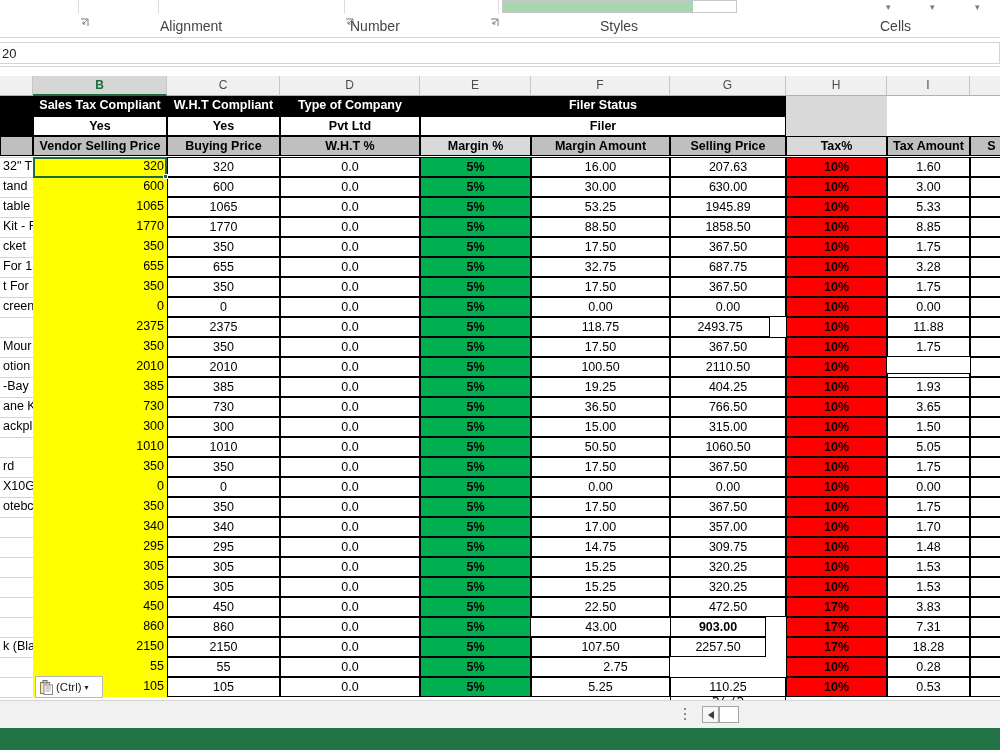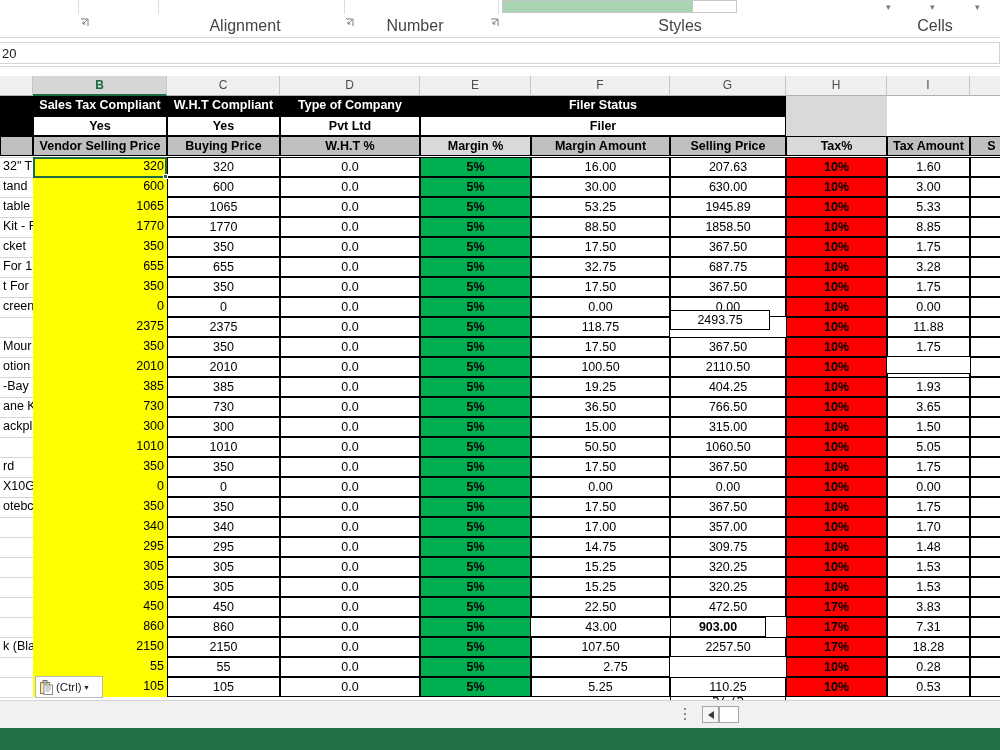--- a/index.html
+++ b/index.html
@@ -15,21 +15,21 @@
 
   
   .ribbon {
     position: absolute; left:0; top:0; width:1000px; height:38px;
     background:#ffffff;
     border-bottom:1px solid #d4d4d4;
   }
   .rb-sep { position:absolute; top:0; width:1px; height:14px; background:#dcdcdc; }
   .grp-label {
     position:absolute; top:16px; height:20px; line-height:20px;
-    font-size:16px; color:#444; text-align:center;
+    font-size:14px; color:#444; 
   }
   .dialog-launcher {
     position:absolute; top:18px; width:12px; height:12px;
     font-size:10px; color:#666; line-height:12px; text-align:center;
   }
   .rb-text {
     position:absolute; font-size:11.5px; color:#333; line-height:14px; white-space:nowrap;
   }
   .rb-caret { font-size:8px; color:#555; }
   .styles-bar {
@@ -305,21 +305,21 @@
         <div class="cell cell-white c-center b-box" style="left: 670px; top: 229px; width: 116px;">0.00</div>
         <div class="cell cell-red c-center b-box" style="left: 786px; top: 229px; width: 101px;">10%</div>
         <div class="cell cell-white c-center b-box" style="left: 887px; top: 229px; width: 83px;">0.00</div>
         <div class="cell cell-white b-box" style="left: 970px; top: 229px; width: 40px;"></div>
         <div class="cell cell-white c-left" style="left: 0px; top: 249px; width: 33px;"></div>
         <div class="cell c-right" style="left: 33px; top: 249px; width: 134px; background: transparent;">2375</div>
         <div class="cell cell-white c-center b-box" style="left: 167px; top: 249px; width: 113px;">2375</div>
         <div class="cell cell-white c-center b-box" style="left: 280px; top: 249px; width: 140px;">0.0</div>
         <div class="cell cell-green c-center b-box" style="left: 420px; top: 249px; width: 111px;">5%</div>
         <div class="cell cell-white c-center b-box" style="left: 531px; top: 249px; width: 139px;">118.75</div>
-        <div class="cell cell-white c-center b-box" style="left: 670px; top: 242px; width: 100px;">2493.75</div>
+        <div class="cell cell-white c-center b-box" style="left: 670px; top: 249px; width: 100px;">2493.75</div>
         <div class="cell cell-red c-center b-box" style="left: 786px; top: 249px; width: 101px;">10%</div>
         <div class="cell cell-white c-center b-box" style="left: 887px; top: 249px; width: 83px;">11.88</div>
         <div class="cell cell-white b-box" style="left: 970px; top: 249px; width: 40px;"></div>
         <div class="cell cell-white c-left" style="left: 0px; top: 269px; width: 33px;">Mour</div>
         <div class="cell c-right" style="left: 33px; top: 269px; width: 134px; background: transparent;">350</div>
         <div class="cell cell-white c-center b-box" style="left: 167px; top: 269px; width: 113px;">350</div>
         <div class="cell cell-white c-center b-box" style="left: 280px; top: 269px; width: 140px;">0.0</div>
         <div class="cell cell-green c-center b-box" style="left: 420px; top: 269px; width: 111px;">5%</div>
         <div class="cell cell-white c-center b-box" style="left: 531px; top: 269px; width: 139px;">17.50</div>
         <div class="cell cell-white c-center b-box" style="left: 670px; top: 269px; width: 116px;">367.50</div>
@@ -465,21 +465,21 @@
         <div class="cell cell-white c-center b-box" style="left: 670px; top: 549px; width: 96px; font-weight: bold;">903.00</div>
         <div class="cell cell-red c-center b-box" style="left: 786px; top: 549px; width: 101px;">17%</div>
         <div class="cell cell-white c-center b-box" style="left: 887px; top: 549px; width: 83px;">7.31</div>
         <div class="cell cell-white b-box" style="left: 970px; top: 549px; width: 40px;"></div>
         <div class="cell cell-white c-left" style="left: 0px; top: 569px; width: 33px;">k (Bla</div>
         <div class="cell c-right" style="left: 33px; top: 569px; width: 134px; background: transparent;">2150</div>
         <div class="cell cell-white c-center b-box" style="left: 167px; top: 569px; width: 113px;">2150</div>
         <div class="cell cell-white c-center b-box" style="left: 280px; top: 569px; width: 140px;">0.0</div>
         <div class="cell cell-green c-center b-box" style="left: 420px; top: 569px; width: 111px;">5%</div>
         <div class="cell cell-white c-center b-box" style="left: 531px; top: 569px; width: 139px;">107.50</div>
-        <div class="cell cell-white c-center b-box" style="left: 670px; top: 569px; width: 116px;">2257.50</div>
+        <div class="cell cell-white c-center b-box" style="left: 670px; top: 569px; width: 96px;">2257.50</div>
         <div class="cell cell-red c-center b-box" style="left: 786px; top: 569px; width: 101px;">17%</div>
         <div class="cell cell-white c-center b-box" style="left: 887px; top: 569px; width: 83px;">18.28</div>
         <div class="cell cell-white b-box" style="left: 970px; top: 569px; width: 40px;"></div>
         <div class="cell cell-white c-left" style="left: 0px; top: 589px; width: 33px;"></div>
         <div class="cell c-right" style="left: 33px; top: 589px; width: 134px; background: transparent;">55</div>
         <div class="cell cell-white c-center b-box" style="left: 167px; top: 589px; width: 113px;">55</div>
         <div class="cell cell-white c-center b-box" style="left: 280px; top: 589px; width: 140px;">0.0</div>
         <div class="cell cell-green c-center b-box" style="left: 420px; top: 589px; width: 111px;">5%</div>
         <div class="cell cell-white c-center b-box" style="left: 531px; top: 589px; width: 139px; padding-left: 30px;">2.75</div>
         <div class="cell cell-white c-center b-box" style="left: 670px; top: 589px; width: 116px; margin-top: 32px;">57.75</div>

